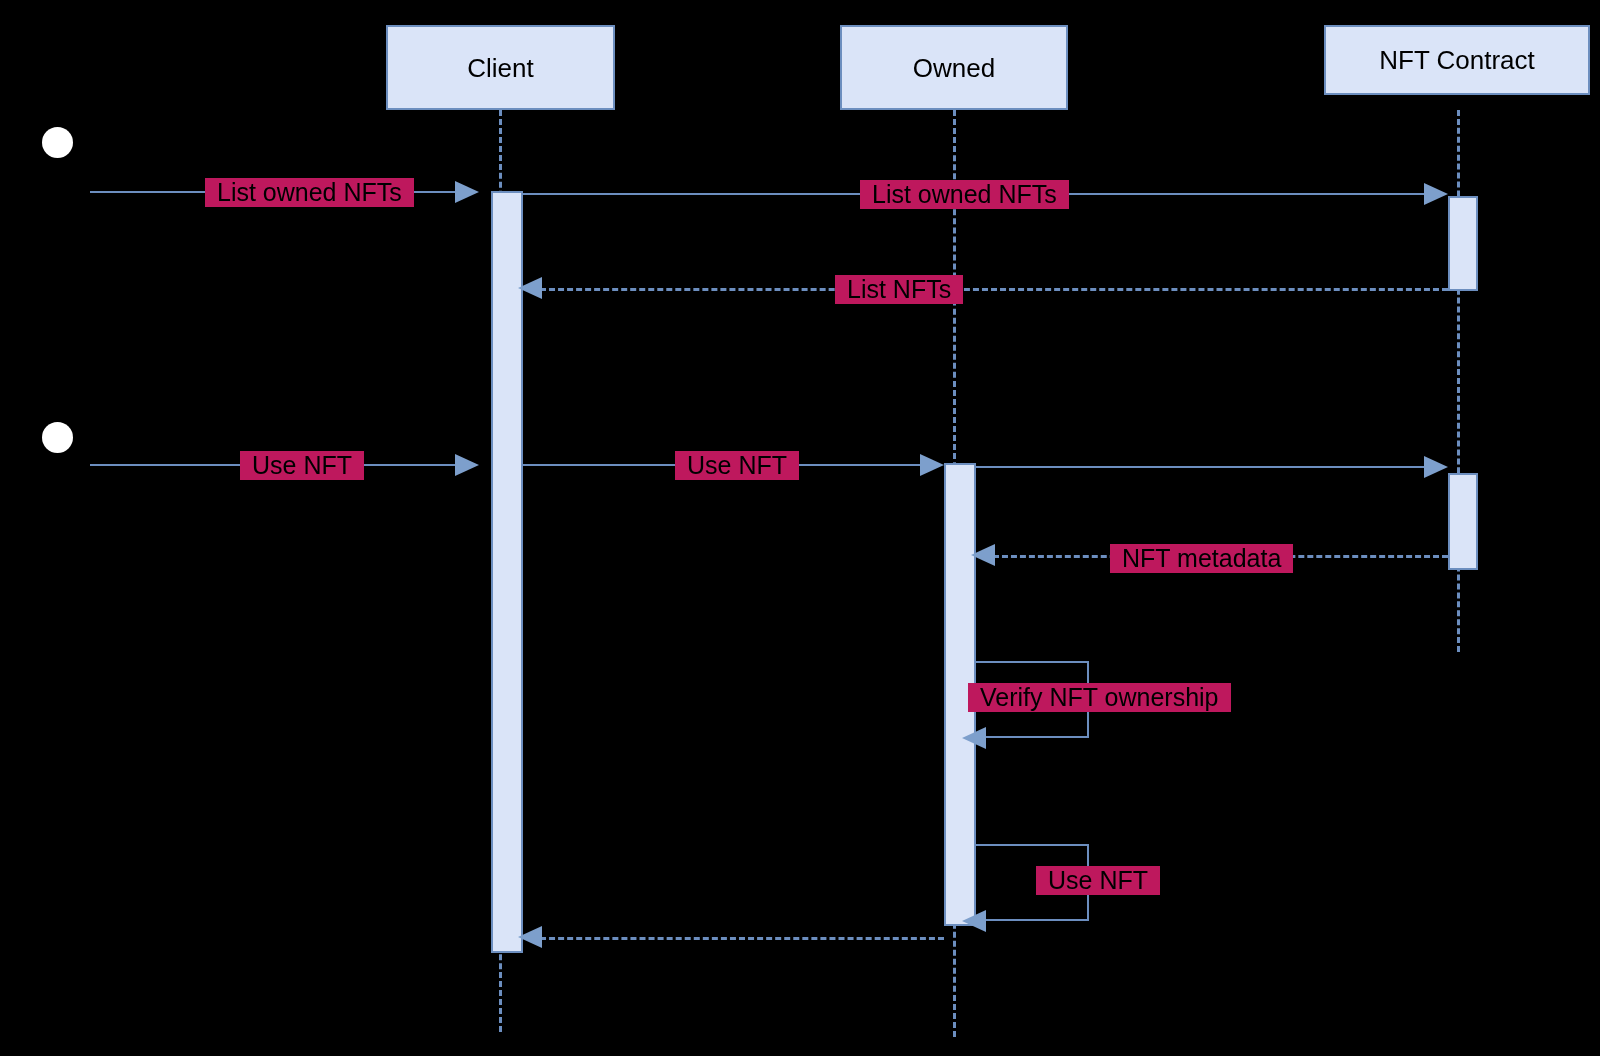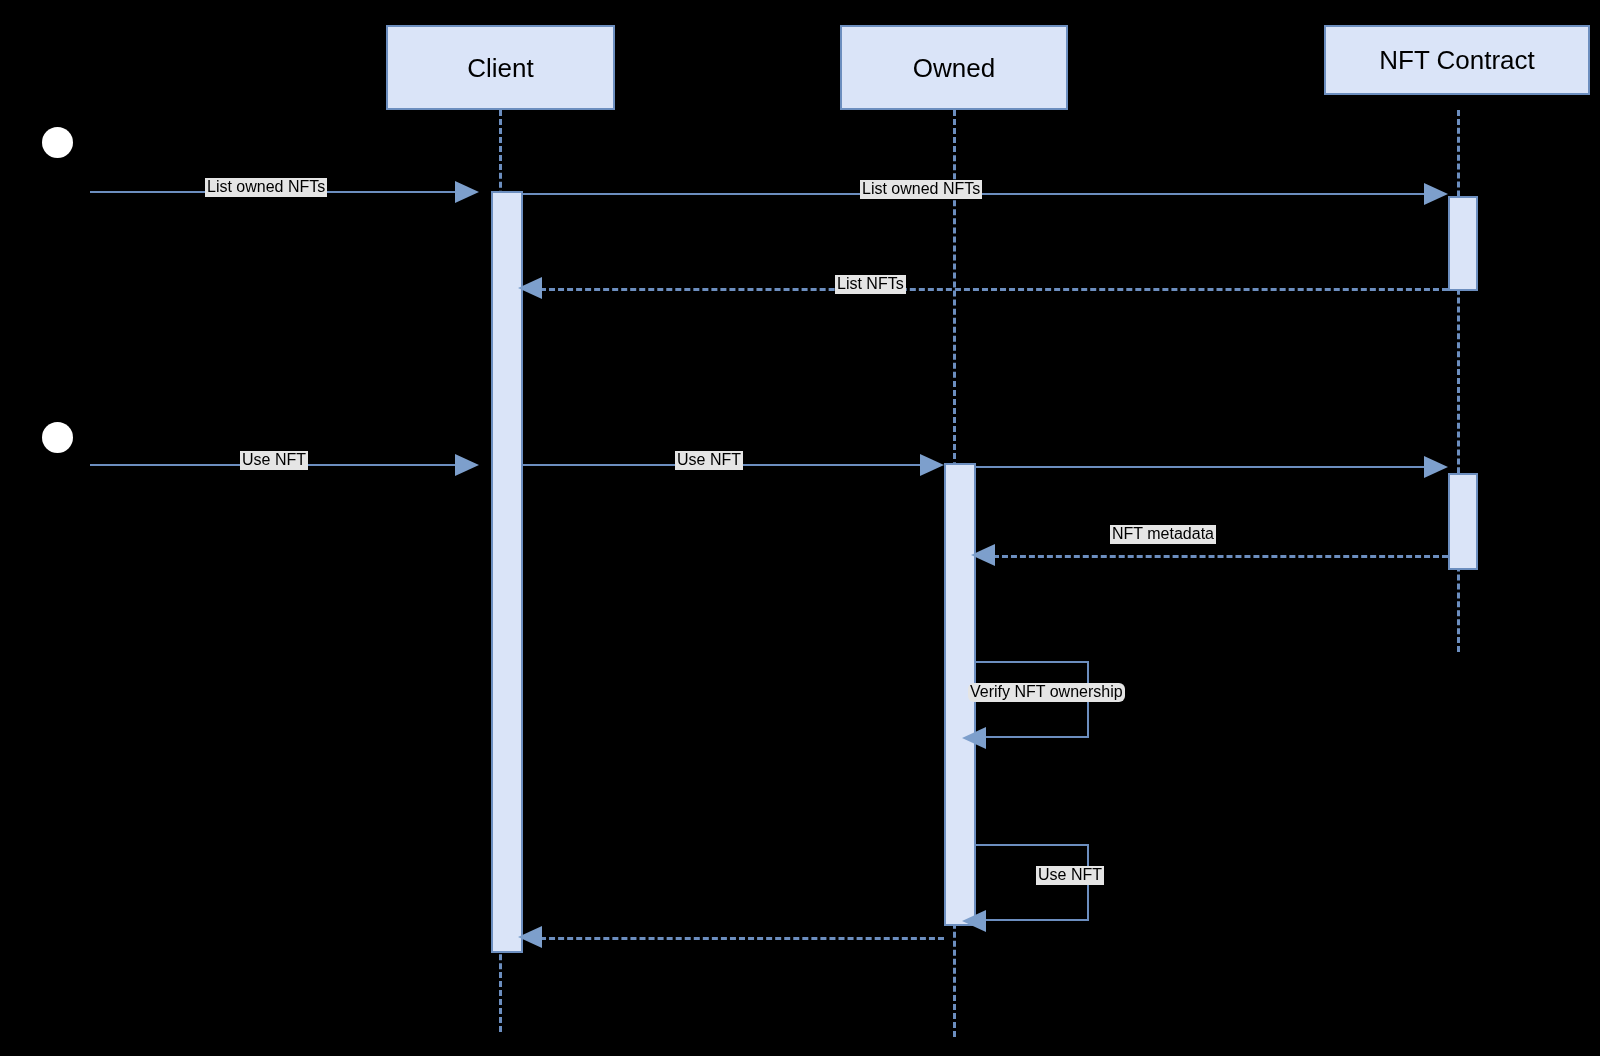--- a/index.html
+++ b/index.html
@@ -66,25 +66,25 @@
     border-bottom: 11px solid transparent;
     border-left: 24px solid #7d9fcc;
   }
   .arrowhead.left {
     border-top: 11px solid transparent;
     border-bottom: 11px solid transparent;
     border-right: 24px solid #7d9fcc;
   }
   .msg-label {
     position: absolute;
-    background: #e5e5e5;
+    background: #be185d;
     color: #000000;
-    font-size: 16px;
+    font-size: 25px;
     line-height: 1.06;
-    padding: 1px 2px;
+    padding: 1px 12px;
     white-space: nowrap;
   }
   .msg-label em {
     font-style: italic;
   }
   .selfloop {
     position: absolute;
     border-top: 2px solid #6c8ebf;
     border-right: 2px solid #6c8ebf;
     border-bottom: 2px solid #6c8ebf;
@@ -148,26 +148,26 @@
   <div class="arrowhead right" style="left:920px; top:454px;"></div>
   <div class="msg-label" style="left:675px; top:451px;">Use NFT</div>
 
   
   <div class="msg-line" style="left:976px; top:466px; width:449px;"></div>
   <div class="arrowhead right" style="left:1424px; top:456px;"></div>
 
    Server : NFT metadata ============ --&gt;
   <div class="msg-line dashed" style="left:993px; top:555px; width:455px;"></div>
   <div class="arrowhead left" style="left:971px; top:544px;"></div>
-  <div class="msg-label" style="left:1110px; top:525px;">NFT metadata</div>
+  <div class="msg-label" style="left:1110px; top:544px;">NFT metadata</div>
 
   
   <div class="selfloop" style="left:976px; top:661px; width:113px; height:77px;"></div>
   <div class="arrowhead left" style="left:962px; top:727px;"></div>
-  <div class="msg-label" style="left:968px; top:683px;border-radius:6px;">Verify NFT ownership</div>
+  <div class="msg-label" style="left:968px; top:683px;">Verify NFT ownership</div>
 
   
   <div class="selfloop" style="left:976px; top:844px; width:113px; height:77px;"></div>
   <div class="arrowhead left" style="left:962px; top:910px;"></div>
   <div class="msg-label" style="left:1036px; top:866px;">Use NFT</div>
 
    Client (return, unlabeled) ============ --&gt;
   <div class="msg-line dashed" style="left:540px; top:937px; width:404px;"></div>
   <div class="arrowhead left" style="left:518px; top:926px;"></div>
 

